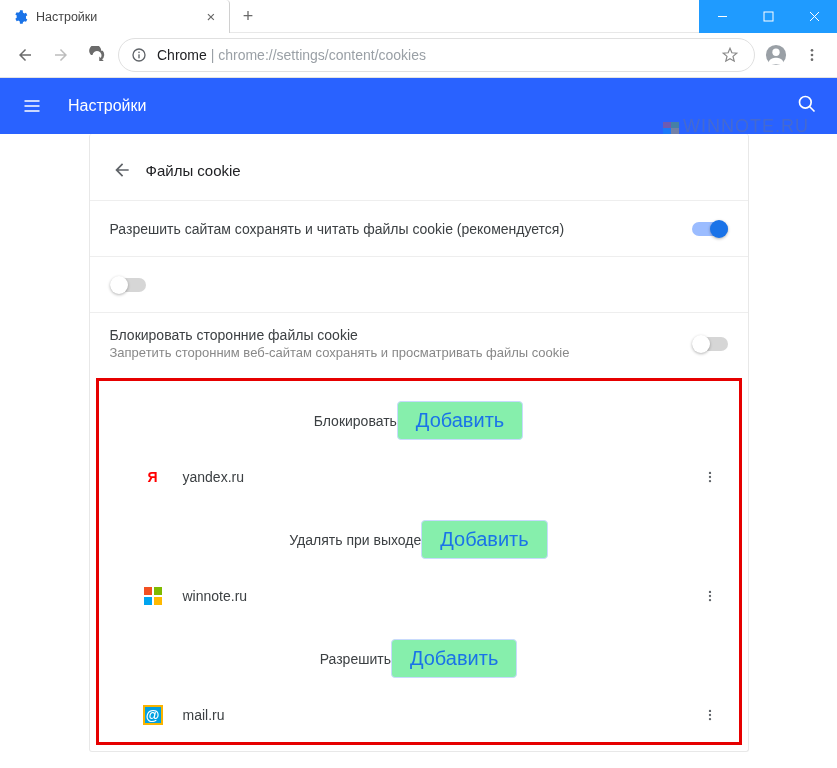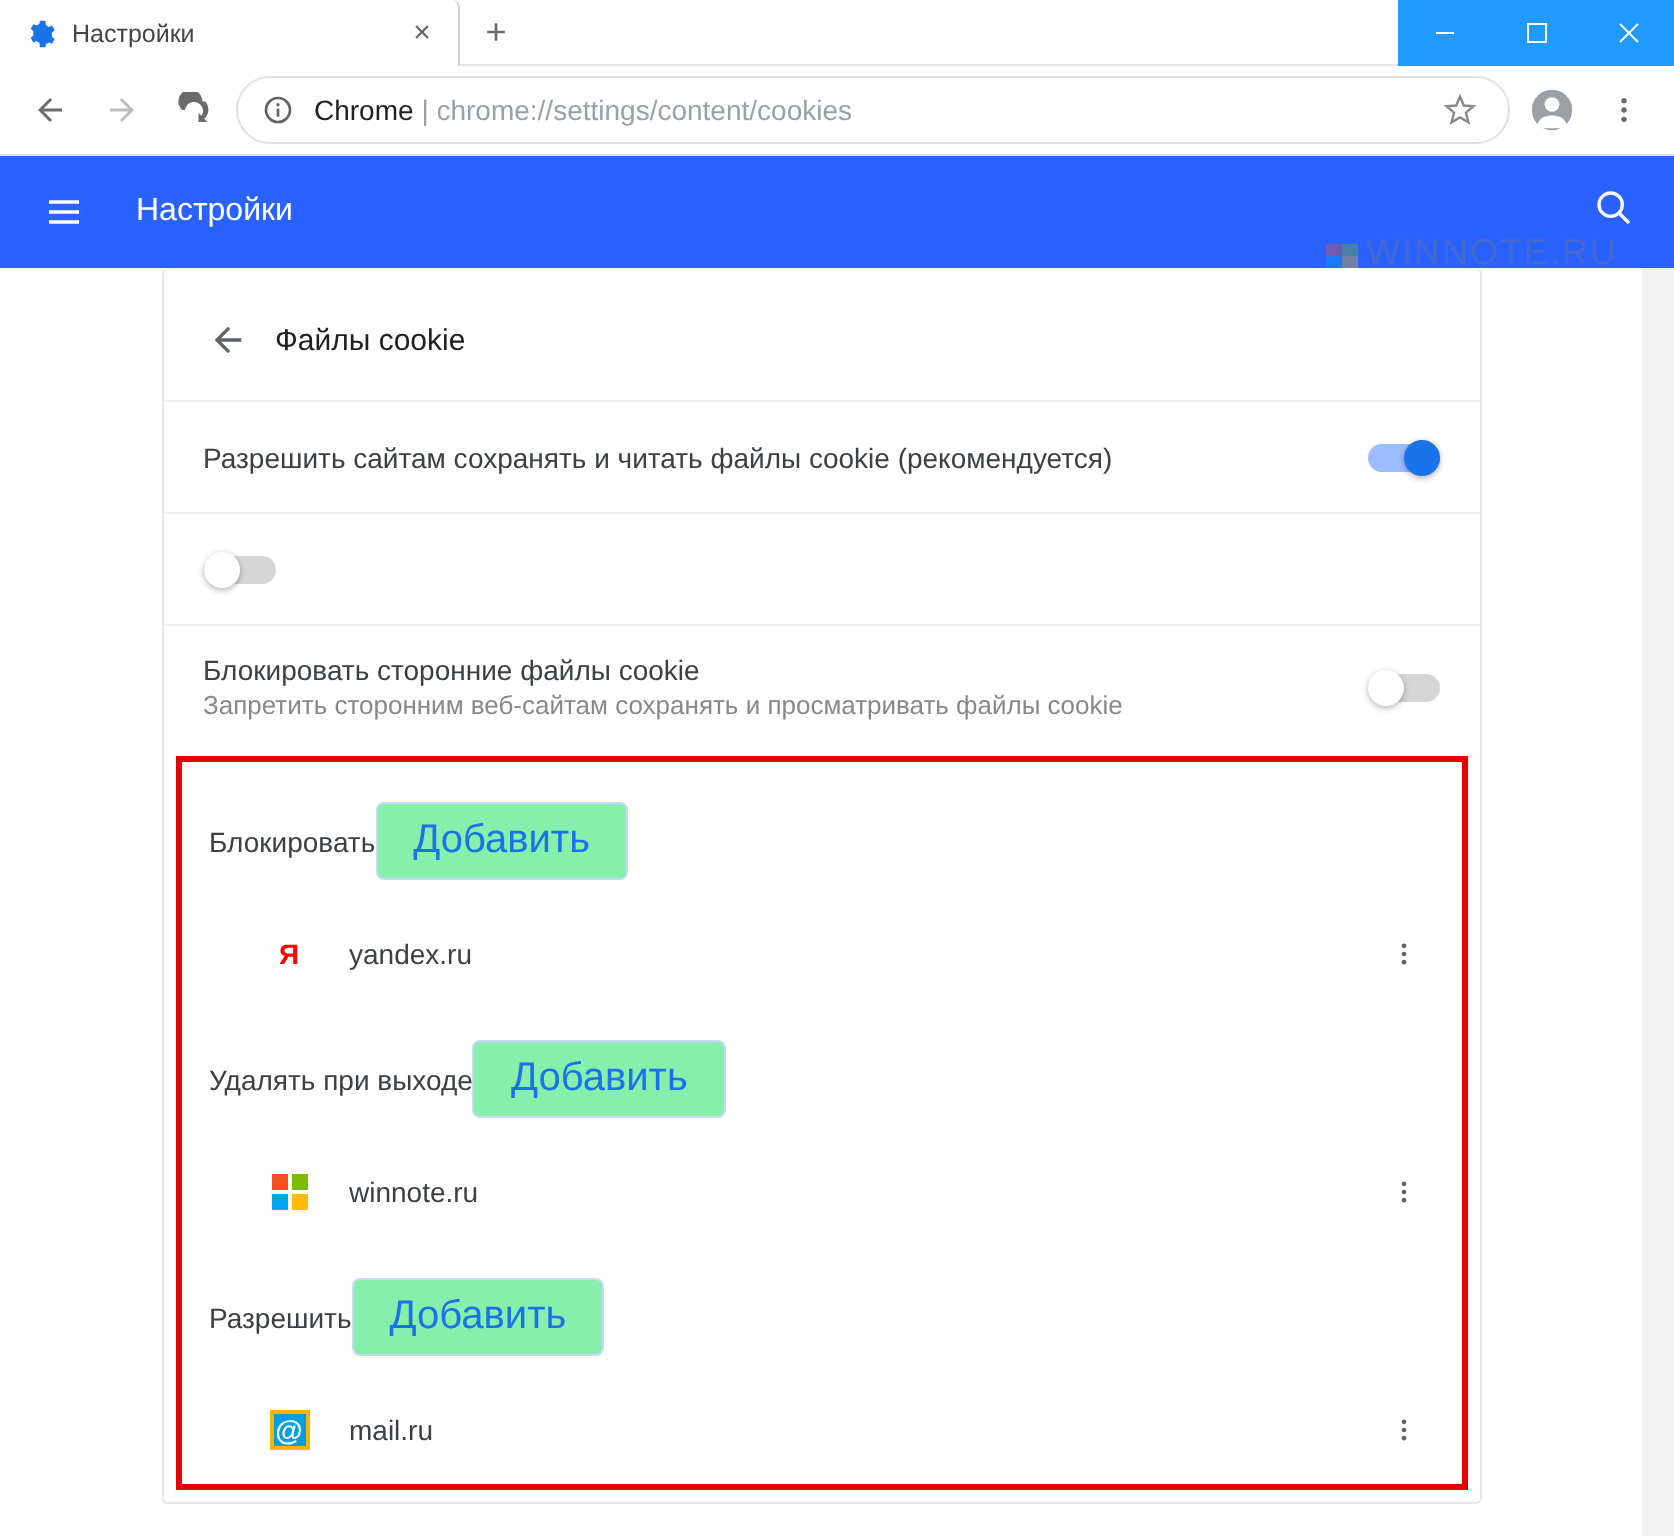--- a/index.html
+++ b/index.html
@@ -35,21 +35,21 @@
 
 
 .settings-header { height: 56px; background: #2962ff; display: flex; align-items: center; padding: 0 20px; position: relative; }
 .hamburger { width: 24px; height: 24px; display: flex; align-items: center; justify-content: center; color: #fff; cursor: pointer; margin-right: 24px; }
 .settings-title { color: #fff; font-size: 16px; font-weight: 400; }
 .search-btn { position: absolute; right: 20px; color: #fff; cursor: pointer; }
 .watermark { position: absolute; right: 28px; top: 38px; font: 18px "Times New Roman", serif; color: rgba(120,120,120,0.35); letter-spacing: 1px; pointer-events: none; }
 .watermark-flag { display: inline-flex; width: 16px; height: 12px; vertical-align: middle; margin-right: 4px; }
 
 
-.scroll-wrap { height: calc(768px - 33px - 45px - 56px); display: flex; }
+.scroll-wrap { height: calc(768px - 33px - 45px - 56px); display: flex; flex-direction: column; }
 .content-area { flex: 1; background: #fff; overflow-y: hidden; padding: 0; }
 .scrollbar { width: 16px; background: #f1f1f1; position: relative; }
 
 
 .card { width: 660px; margin: 0 auto; background: #fff; border: 1px solid #e8e8e8; border-radius: 3px; border-top: none; }
 .section-header { display: flex; align-items: center; padding: 16px 20px 10px 12px; }
 .back-arrow { width: 40px; height: 40px; display: flex; align-items: center; justify-content: center; color: #5f6368; cursor: pointer; }
 .section-title { font-size: 15px; color: #202124; font-weight: 500; margin-left: 4px; }
 
 .row { display: flex; align-items: center; padding: 14px 20px; border-top: 1px solid #eee; min-height: 56px; }
@@ -57,21 +57,21 @@
 .row-sub { font-size: 13px; color: #888; margin-top: 2px; }
 .toggle { width: 36px; height: 14px; border-radius: 10px; position: relative; cursor: pointer; }
 .toggle .knob { width: 18px; height: 18px; border-radius: 50%; position: absolute; top: -2px; box-shadow: 0 1px 3px rgba(0,0,0,0.3); }
 .toggle.on { background: #9bbcff; }
 .toggle.on .knob { right: 0; background: #1a73e8; }
 .toggle.off { background: #d6d6d6; }
 .toggle.off .knob { left: 0; background: #fff; }
 .chevron-r { color: #5f6368; }
 
 .red-box { border: 3px solid #e60000; margin: 4px 6px 6px 6px; padding-bottom: 4px; }
-.group-header { display: flex; align-items: center; justify-content: flex-start; padding: 20px 14px 14px 14px; }
+.group-header { display: flex; align-items: center; justify-content: center; padding: 20px 14px 14px 14px; }
 .group-label { font-size: 14px; color: #3c4043; }
 .add-btn { border: 1px solid #c8dafc; border-radius: 4px; color: #1a73e8; background: #86efac; font-size: 20px; padding: 7px 18px; cursor: pointer; font-weight: 500; }
 .site-row { display: flex; align-items: center; padding: 8px 14px 8px 42px; }
 .site-icon { width: 24px; height: 24px; margin-right: 18px; display: flex; align-items: center; justify-content: center; border-radius: 2px; }
 .site-name { flex: 1; font-size: 14px; color: #3c4043; }
 .kebab { width: 30px; height: 30px; display: flex; align-items: center; justify-content: center; color: #5f6368; cursor: pointer; }
 .kebab svg circle { fill: #5f6368; }
 
 .yandex-icon { font-family: Arial; font-weight: bold; font-size: 14px; color: #ff0000; }
 .win-icon { display: grid; grid-template-columns: 8px 8px; grid-template-rows: 8px 8px; gap: 2px; }

